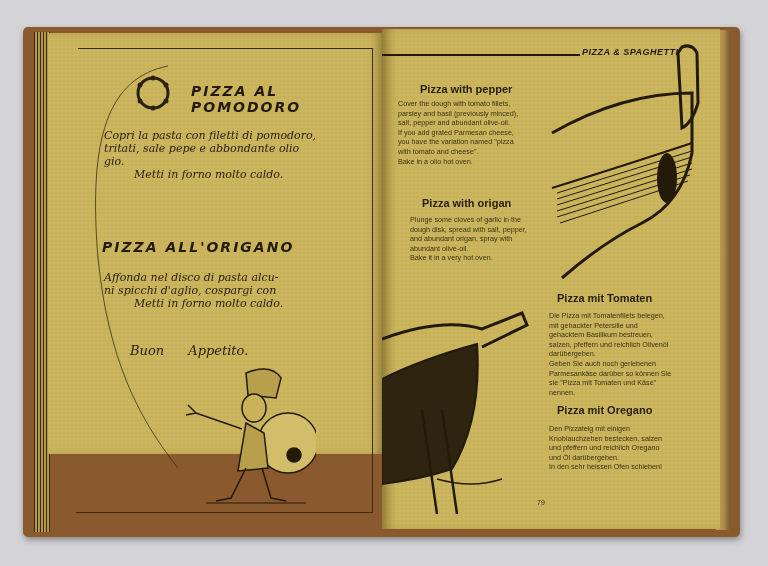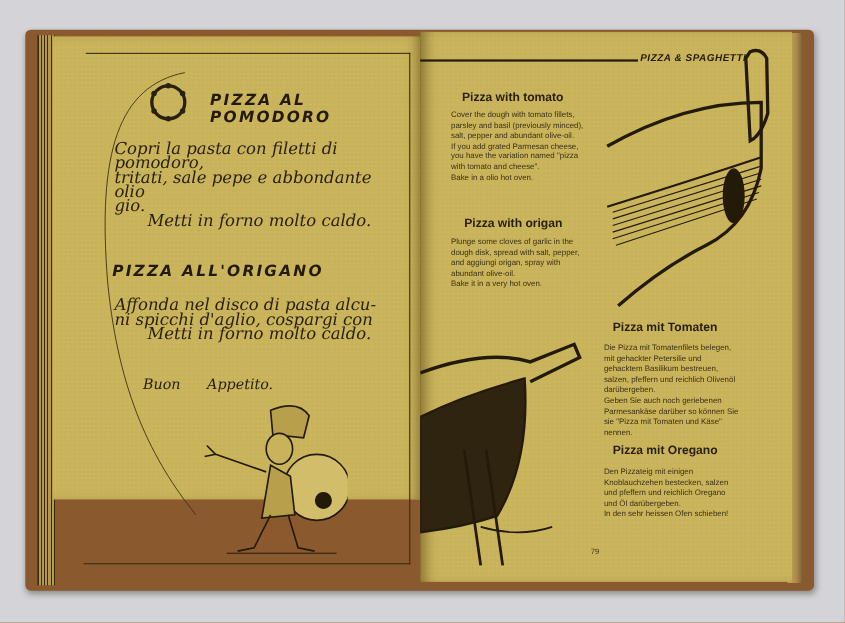--- a/index.html
+++ b/index.html
@@ -21,21 +21,21 @@
   .page.right { left: 382px; top: 29px; width: 338px; height: 500px;
                box-shadow: inset 10px 0 12px -6px rgba(70,50,10,.55); }
 
   .frame { position: absolute; left: 28px; top: 15px; width: 297px; height: 465px;
            border-right: 1px solid #3a2d12; border-bottom: 1px solid #3a2d12; }
   .frame-top { position: absolute; left: 30px; top: 15px; width: 295px; height: 1px; background:#3a2d12; }
 
   .hand { font-family: "DejaVu Serif", serif; font-style: italic; color: #2a2010; }
   .title-it { position: absolute; font-family: "DejaVu Sans", sans-serif; font-style: italic;
               font-weight: bold; letter-spacing: 2px; color: #231a0a; }
-  .recipe-it { position: absolute; font-size: 15px; line-height: 13px; }
+  .recipe-it { position: absolute; font-size: 11px; line-height: 13px; }
 
   .tambourine { position: absolute; left: 85px; top: 40px; width: 40px; height: 40px; }
 
   .clown { position: absolute; left: 128px; top: 330px; width: 140px; height: 150px; }
 
   .running-head { position: absolute; left: 140px; top: 16px; font-size: 9px; font-style: italic;
                   font-weight: bold; letter-spacing: .5px; color:#231a0a; }
   .head-rule { position: absolute; left: 0; top: 25px; width: 198px; height: 2px; background:#231a0a; }
 
   .sec-title { position: absolute; font-weight: bold; font-size: 11px; color:#2a2010; }
@@ -127,36 +127,36 @@
 
   <svg class="colander" style="left:0px;top:270px" width="150" height="220" viewBox="0 0 150 220">
     <g stroke="#231a0a" fill="none">
       <path d="M0 40 Q60 18 100 30 L140 14 L145 26 L100 48" stroke-width="3"></path>
       <path d="M0 80 Q40 60 95 45 Q100 120 70 170 Q40 180 0 185 Z" fill="#2e2410" stroke-width="2"></path>
       <path d="M40 110 L55 215 M60 110 L75 215" stroke-width="2.5"></path>
       <path d="M55 180 Q90 190 120 180" stroke-width="1.5"></path>
     </g>
   </svg>
 
-  <div class="sec-title" style="left:38px;top:54px">Pizza with tomato</div>
-  <div class="sec-body" style="left:28px;top:70px;width:140px">
+  <div class="sec-title" style="left:38px;top:54px">Pizza with pepper</div>
+  <div class="sec-body" style="left:16px;top:70px;width:140px">
     <div>Cover the dough with tomato fillets,</div>
     <div>parsley and basil (previously minced),</div>
     <div>salt, pepper and abundant olive-oil.</div>
     <div>If you add grated Parmesan cheese,</div>
     <div>you have the variation named "pizza</div>
     <div>with tomato and cheese".</div>
     <div>Bake in a olio hot oven.</div>
   </div>
 
   <div class="sec-title" style="left:40px;top:168px">Pizza with origan</div>
   <div class="sec-body" style="left:28px;top:186px;width:140px">
     <div>Plunge some cloves of garlic in the</div>
     <div>dough disk, spread with salt, pepper,</div>
-    <div>and aggiungi origan, spray with</div>
+    <div>and abundant origan, spray with</div>
     <div>abundant olive-oil.</div>
     <div>Bake it in a very hot oven.</div>
   </div>
 
   <div class="sec-title" style="left:175px;top:263px">Pizza mit Tomaten</div>
   <div class="sec-body" style="left:167px;top:282px;width:150px">
     <div>Die Pizza mit Tomatenfilets belegen,</div>
     <div>mit gehackter Petersilie und</div>
     <div>gehacktem Basilikum bestreuen,</div>
     <div>salzen, pfeffern und reichlich Olivenöl</div>

